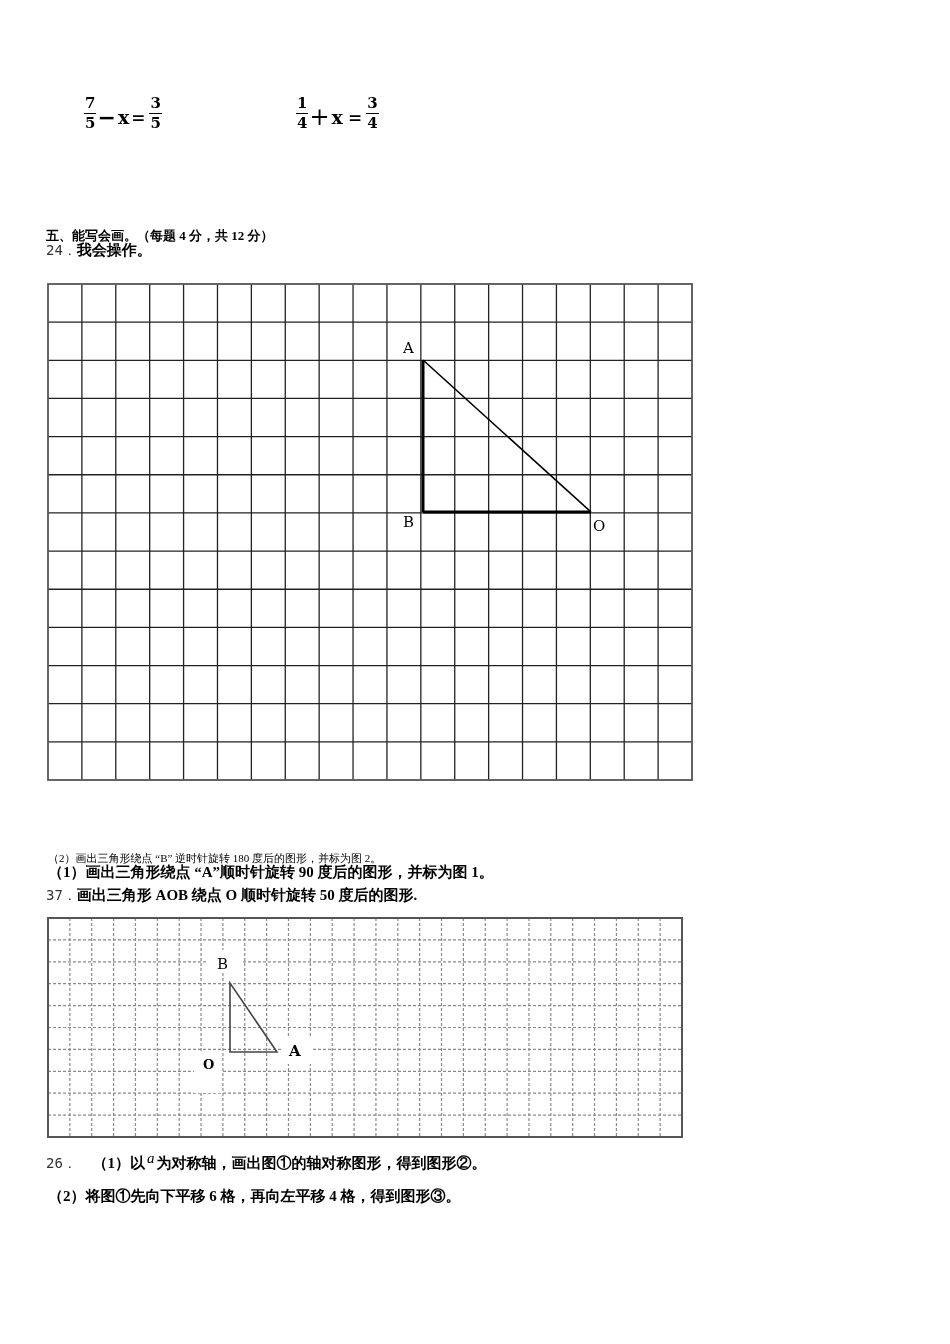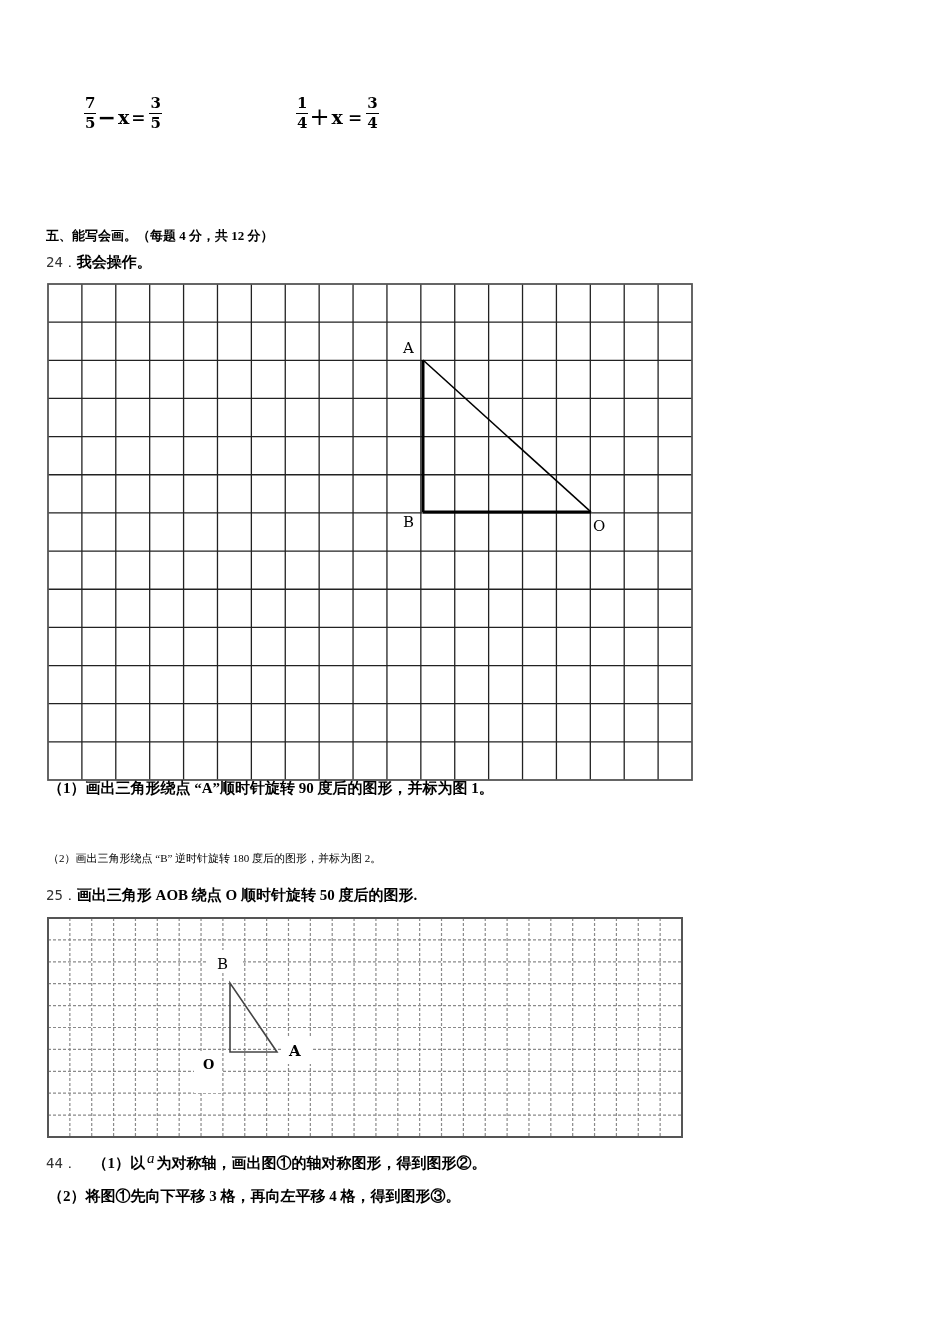--- a/index.html
+++ b/index.html
@@ -47,21 +47,21 @@
   <span class="frac">
     <span class="num">3</span>
     <span class="den">4</span>
   </span>
 </div>
 
 <div class="abs" style="left:46px; top:227px; font-size:13px; font-weight:bold;">
   <span>五、能写会画。（每题 4 分，共 12 分）</span>
 </div>
 
-<div class="abs" style="left:46px; top:253px; font-size:15px;text-align:center;">
+<div class="abs" style="left:46px; top:241px; font-size:15px;text-align:center;">
   <span class="num-label">24．</span><span style="font-weight:bold;">我会操作。</span>
 </div>
 
 <svg class="svg-grid" style="left:0; top:0;" width="950" height="800" viewBox="0 0 950 800">
   <g id="grid24" stroke="#222" stroke-width="1.3" fill="none">
       <line x1="81.89473684210526" x2="81.89473684210526" y1="284" y2="780"></line>
       <line x1="115.78947368421052" x2="115.78947368421052" y1="284" y2="780"></line>
       <line x1="149.68421052631578" x2="149.68421052631578" y1="284" y2="780"></line>
       <line x1="183.57894736842104" x2="183.57894736842104" y1="284" y2="780"></line>
       <line x1="217.4736842105263" x2="217.4736842105263" y1="284" y2="780"></line>
@@ -96,29 +96,29 @@
   <g>
     <line x1="423" y1="360" x2="423" y2="512" stroke="#000" stroke-width="3"></line>
     <line x1="423" y1="512" x2="591" y2="512" stroke="#000" stroke-width="3"></line>
     <line x1="423" y1="360" x2="591" y2="512" stroke="#000" stroke-width="1.6"></line>
   </g>
   <text class="lbl" x="403" y="353">A</text>
   <text class="lbl" x="403" y="527">B</text>
   <text class="lbl" x="593" y="531">O</text>
 </svg>
 
-<div class="abs" style="left:48px; top:779px; font-size:15px; font-weight:bold;">
+<div class="abs" style="left:48px; top:863px; font-size:15px; font-weight:bold;">
   <span>（1）画出三角形绕点 “A”顺时针旋转 90 度后的图形，并标为图 1。</span>
 </div>
 <div class="abs" style="left:48px; top:851px; font-size:11px; font-weight:normal;">
   <span>（2）画出三角形绕点 “B” 逆时针旋转 180 度后的图形，并标为图 2。</span>
 </div>
 
 <div class="abs" style="left:46px; top:886px; font-size:15px;">
-  <span class="num-label">25．</span><span style="font-weight:bold;">画出三角形 AOB 绕点 O 顺时针旋转 50 度后的图形.</span>
+  <span class="num-label">37．</span><span style="font-weight:bold;">画出三角形 AOB 绕点 O 顺时针旋转 50 度后的图形.</span>
 </div>
 
 <svg class="svg-grid" style="left:0; top:900px;" width="950" height="260" viewBox="0 900 950 260">
   <g id="grid25" stroke="#8a8a8a" stroke-width="1.2" stroke-dasharray="3,2" fill="none">
       <line x1="69.86206896551724" x2="69.86206896551724" y1="918" y2="1137"></line>
       <line x1="91.72413793103448" x2="91.72413793103448" y1="918" y2="1137"></line>
       <line x1="113.58620689655173" x2="113.58620689655173" y1="918" y2="1137"></line>
       <line x1="135.44827586206895" x2="135.44827586206895" y1="918" y2="1137"></line>
       <line x1="157.31034482758622" x2="157.31034482758622" y1="918" y2="1137"></line>
       <line x1="179.17241379310346" x2="179.17241379310346" y1="918" y2="1137"></line>
@@ -161,18 +161,18 @@
   <rect x="48" y="918" width="634" height="219" fill="none" stroke="#555" stroke-width="2"></rect>
   <g>
     <polygon points="230,983 230,1052 277,1052" fill="none" stroke="#444" stroke-width="1.6"></polygon>
   </g>
   <text class="lbl" x="217" y="969">B</text>
   <text class="lbl" x="289" y="1056" style="font-weight:bold;">A</text>
   <text class="lbl" x="203" y="1069" style="font-weight:bold;font-size:13px;">O</text>
 </svg>
 
 <div class="abs" style="left:46px; top:1154px; font-size:15px;">
-  <span class="num-label">44．</span>
+  <span class="num-label">26．</span>
   <span style="font-weight:bold;margin-left:12px;text-align:right;">（1）以</span><span class="italic-a">a</span><span style="font-weight:bold;margin-top:37px;">为对称轴，画出图①的轴对称图形，得到图形②。</span>
 </div>
 <div class="abs" style="left:48px; top:1187px; font-size:15px; font-weight:bold;">
-  <span>（2）将图①先向下平移 3 格，再向左平移 4 格，得到图形③。</span>
+  <span>（2）将图①先向下平移 6 格，再向左平移 4 格，得到图形③。</span>
 </div>
 
 </body></html>

